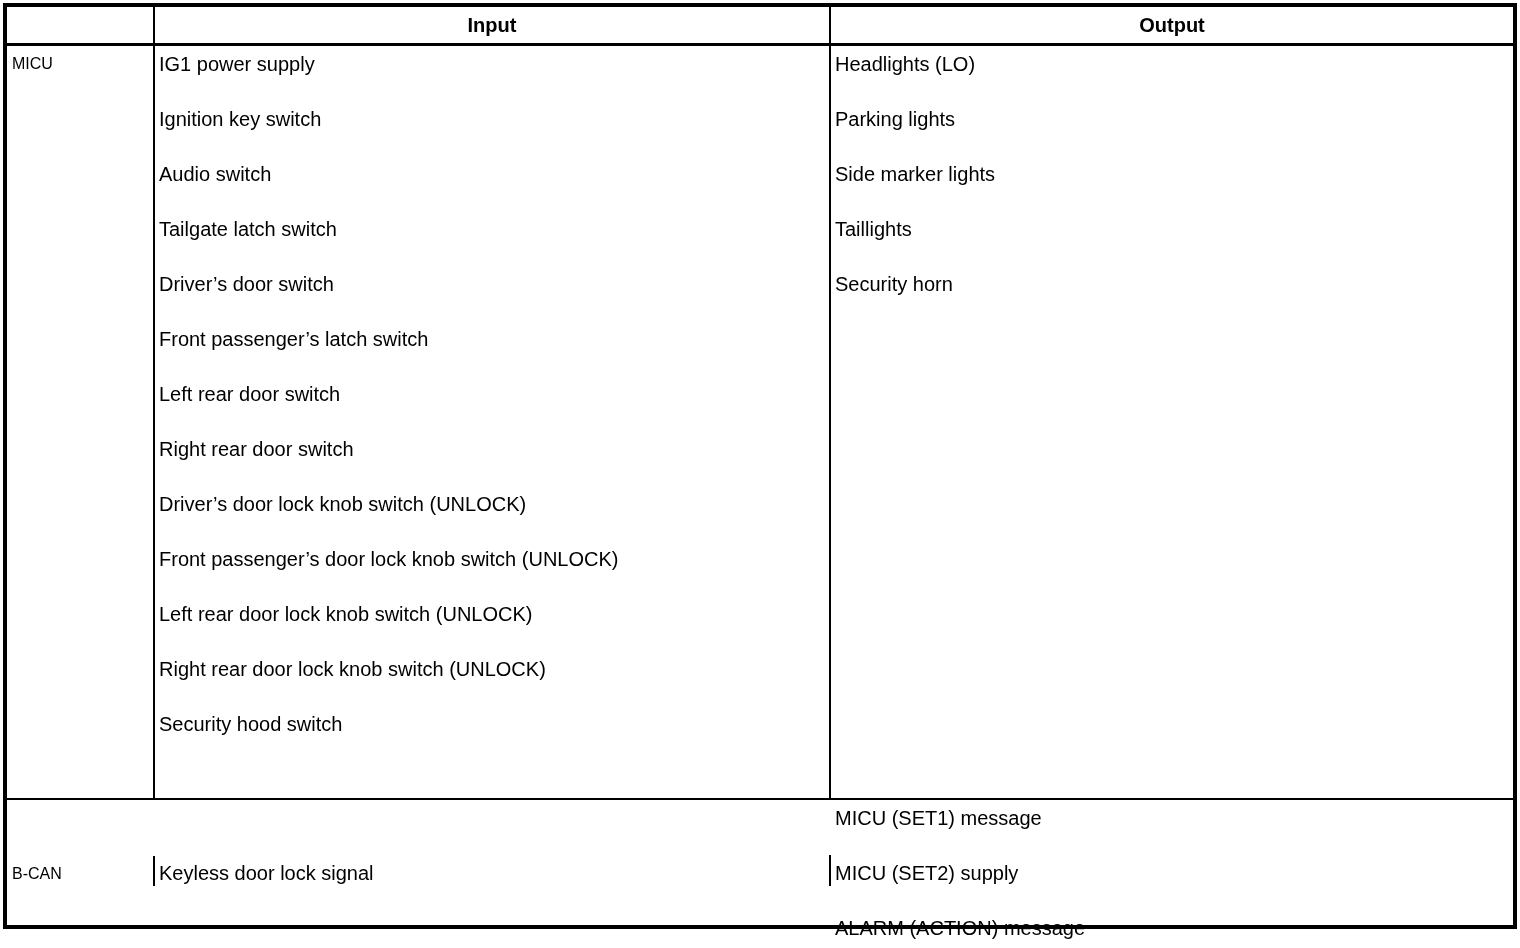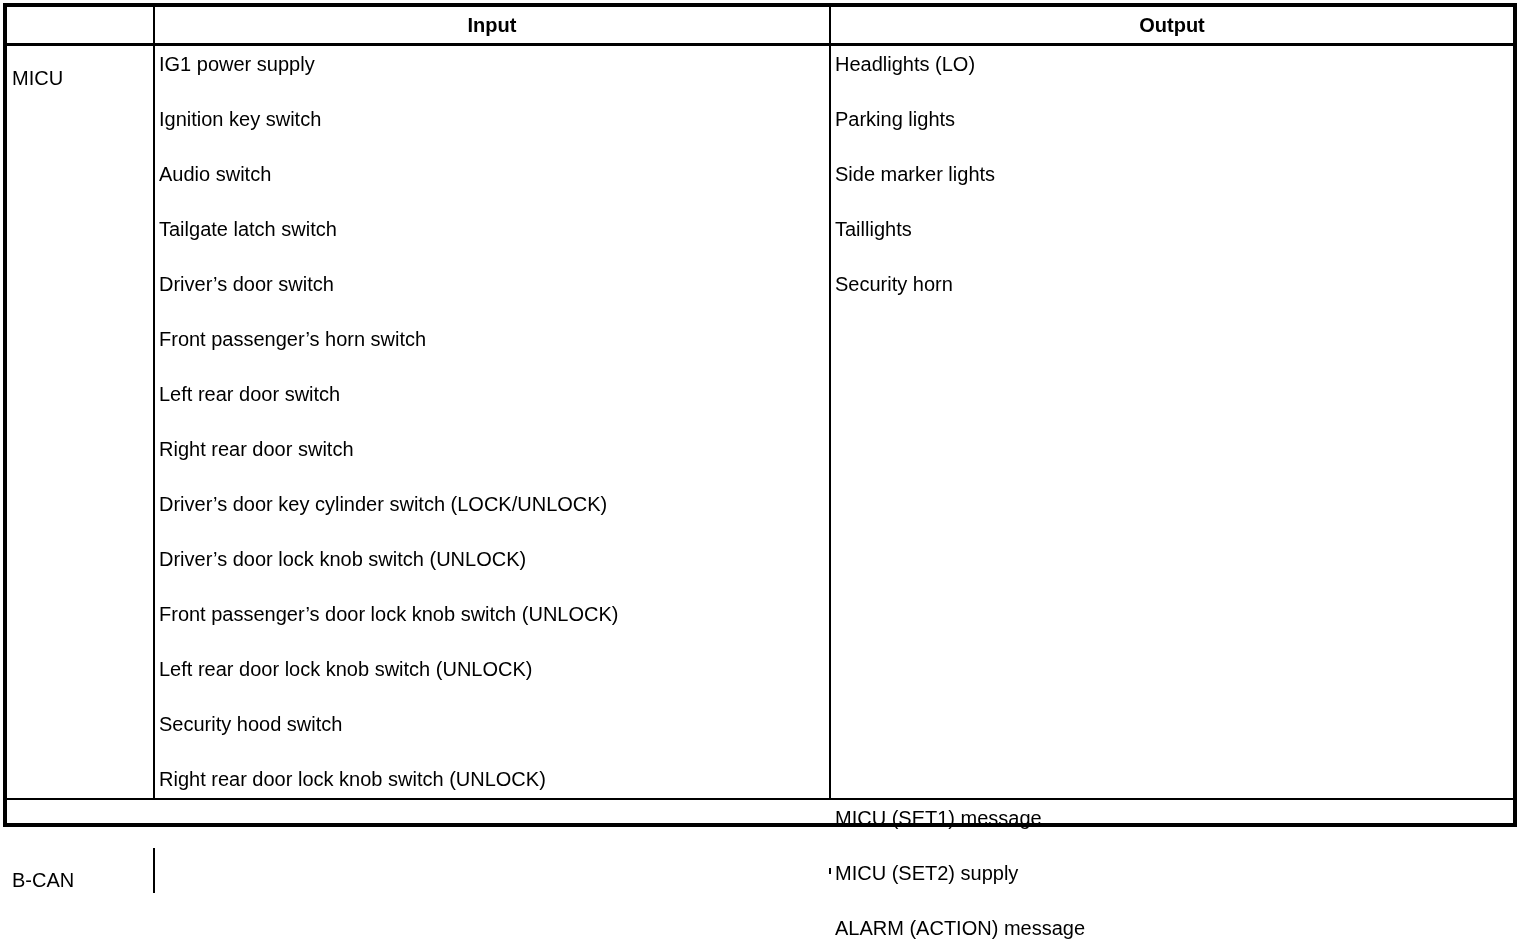--- a/index.html
+++ b/index.html
@@ -10,21 +10,21 @@
   body {
     font-family: "Liberation Sans", sans-serif;
     color: #000000;
     width: 1520px;
     height: 948px;
     overflow: hidden;
   }
   .io-table {
     box-sizing: border-box;
     width: 1514px;
-    height: 824px;
+    height: 926px;
     margin: 3px;
     border: 4px solid #000000;
     display: flex;
     flex-direction: column;
     background: #ffffff;
   }
   .trow {
     display: flex;
     flex-direction: row;
   }
@@ -43,22 +43,22 @@
     align-items: center;
   }
   .cell {
     box-sizing: border-box;
     overflow: hidden;
   }
   .col-label {
     width: 148px;
     flex: 0 0 auto;
     border-right: 2px solid #000000;
-    padding: 20px 4px 0 5px;
-    font-size: 20px;
+    padding: 5px 4px 0 5px;
+    font-size: 16px;
     line-height: 25px;
   }
   .col-input {
     width: 676px;
     flex: 0 0 auto;
     border-right: 2px solid #000000;
     padding: 6px 4px 0 4px;
   }
   .col-output {
     flex: 1 1 auto;
@@ -92,42 +92,42 @@
   </div>
   <div id="rows-container">
   <div class="trow row-micu">
     <div class="cell col-label">MICU</div>
     <div class="cell col-input">
           <div class="item">IG1 power supply</div>
           <div class="item">Ignition key switch</div>
           <div class="item">Audio switch</div>
           <div class="item">Tailgate latch switch</div>
           <div class="item">Driver’s door switch</div>
-          <div class="item">Front passenger’s horn switch</div>
+          <div class="item">Front passenger’s latch switch</div>
           <div class="item">Left rear door switch</div>
           <div class="item">Right rear door switch</div>
-          <div class="item">Driver’s door key cylinder switch (LOCK/UNLOCK)</div>
           <div class="item">Driver’s door lock knob switch (UNLOCK)</div>
           <div class="item">Front passenger’s door lock knob switch (UNLOCK)</div>
           <div class="item">Left rear door lock knob switch (UNLOCK)</div>
+          <div class="item">Right rear door lock knob switch (UNLOCK)</div>
           <div class="item">Security hood switch</div>
-          <div class="item">Right rear door lock knob switch (UNLOCK)</div>
         </div>
     <div class="cell col-output">
           <div class="item">Headlights (LO)</div>
           <div class="item">Parking lights</div>
           <div class="item">Side marker lights</div>
           <div class="item">Taillights</div>
           <div class="item">Security horn</div>
         </div>
   </div>
 
   <div class="trow row-bcan">
     <div class="cell col-label">B-CAN</div>
     <div class="cell col-input">
+          <div class="item">Keyless door lock signal</div>
         </div>
     <div class="cell col-output">
           <div class="item">MICU (SET1) message</div>
           <div class="item">MICU (SET2) supply</div>
           <div class="item">ALARM (ACTION) message</div>
         </div>
   </div>
 </div>
 </div>
 

